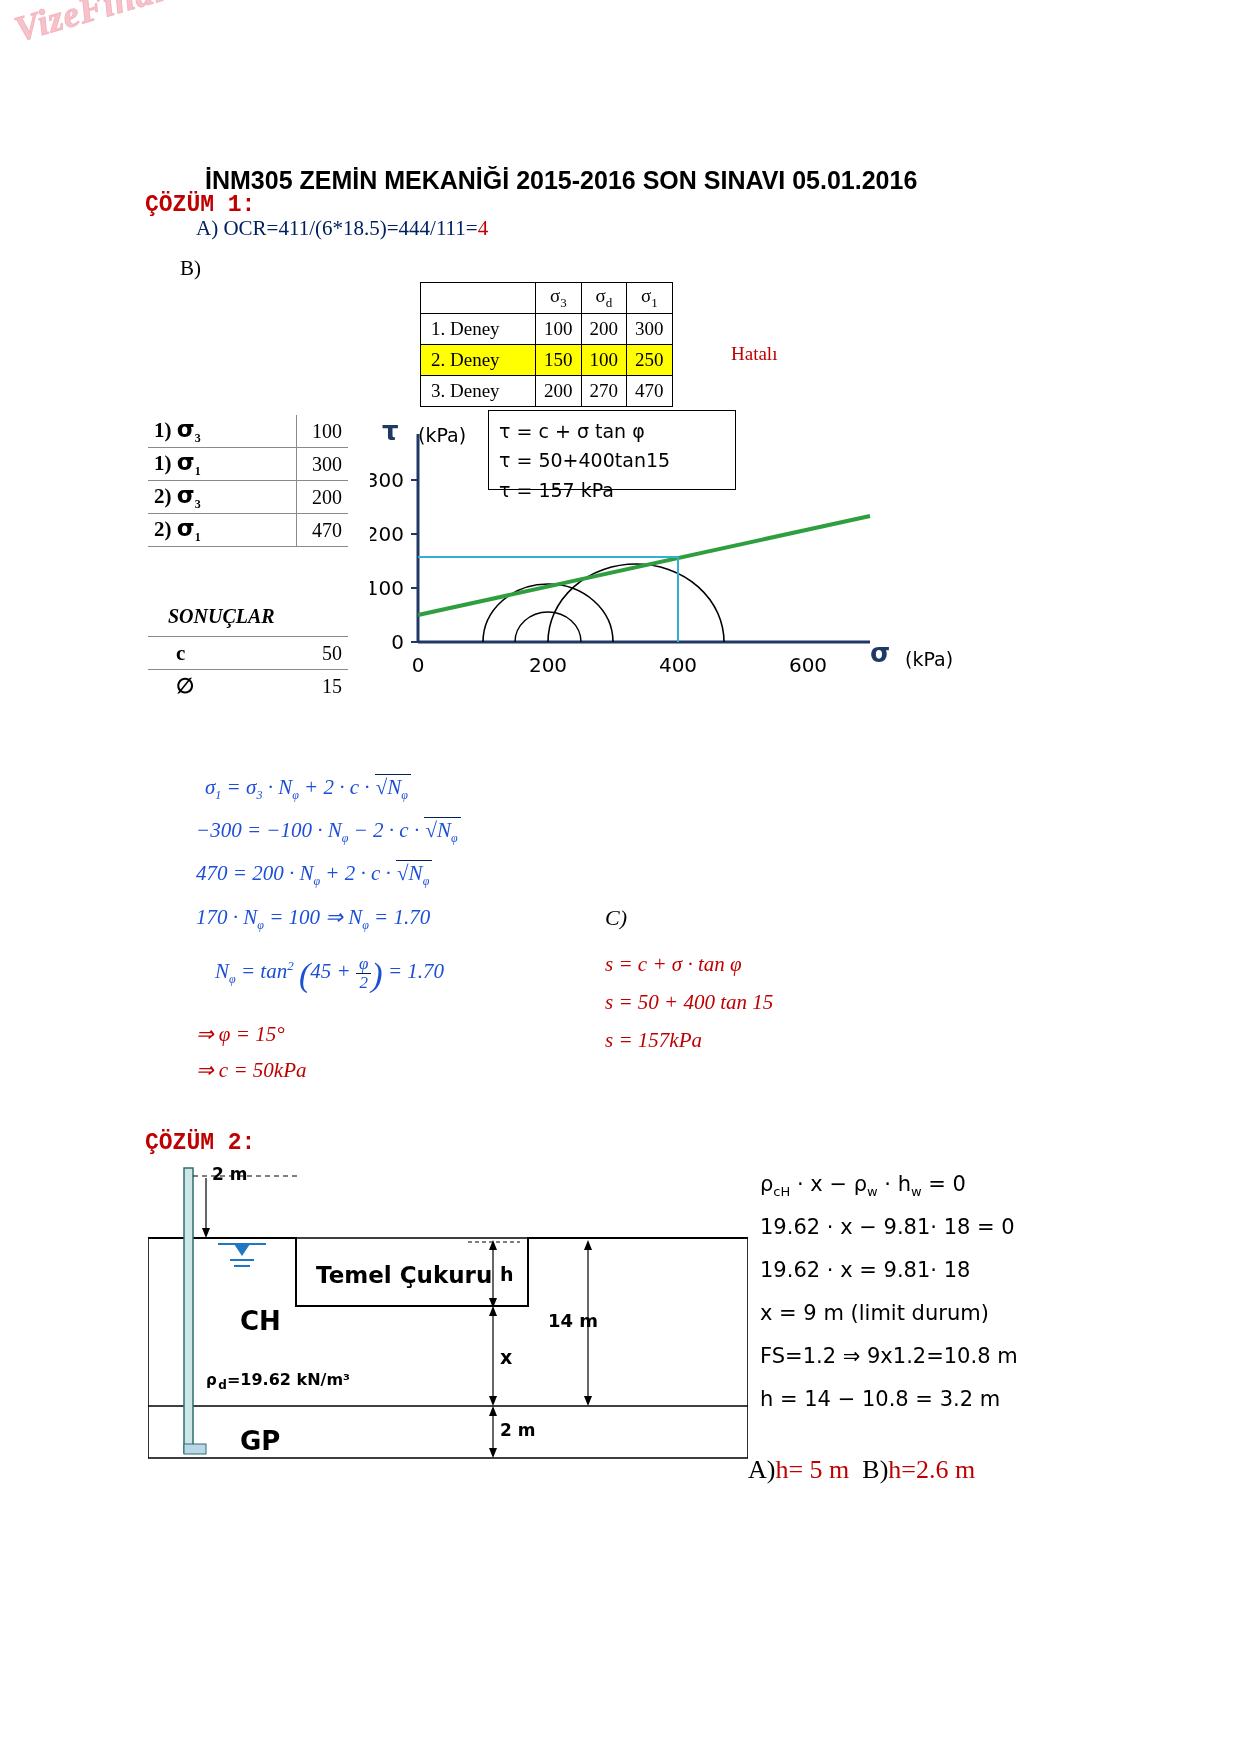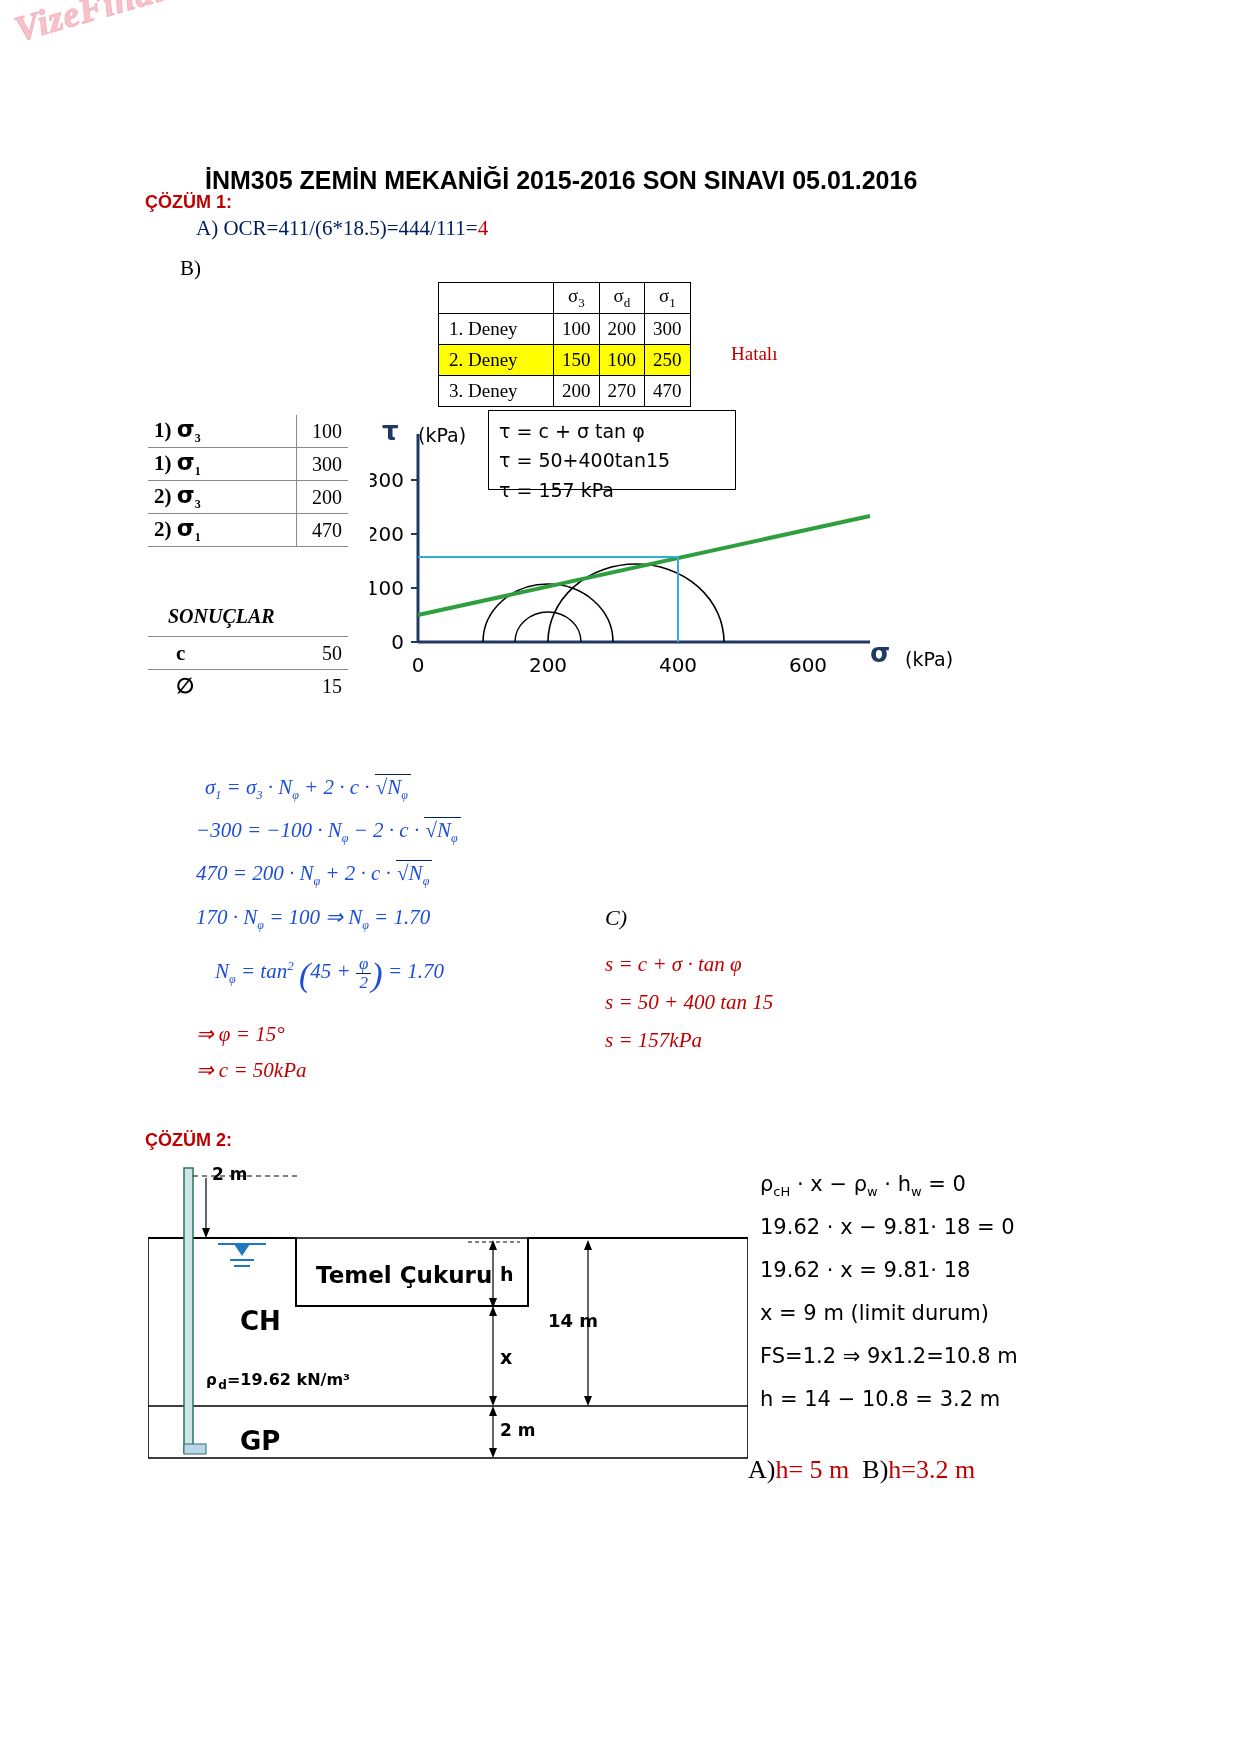--- a/index.html
+++ b/index.html
@@ -25,37 +25,37 @@
     opacity:.85;
   }
 
   
   .doc-title{
     position:absolute;left:205px;top:166px;width:880px;
     font-size:25px;font-weight:bold;text-align:left;
     font-family:Liberation Sans, sans-serif;
   }
   .sec-head{
-    position:absolute;font-size:18px;font-weight:bold;color:#c00000;
-    font-family:Liberation Sans, sans-serif;
+    position:absolute;font-size:23px;font-weight:bold;color:#c00000;
+    font-family:Liberation Mono, monospace;
   }
   .sec1{left:145px;top:192px;}
   .sec2{left:145px;top:1130px;}
 
   .lineA{
     position:absolute;left:188px;top:216px;font-size:21px;font-weight:normal;
     color:#002060;
     margin-left:8px;
   }
   .lineA .red{color:#c00000;}
   .lineB{position:absolute;left:180px;top:256px;font-size:21px;}
 
   
   .tbl-main{
-    position:absolute;left:438px;top:282px;border-collapse:collapse;
+    position:absolute;left:420px;top:282px;border-collapse:collapse;
     font-size:19px;font-family:"Liberation Serif", serif;
   }
   .tbl-main td{
     border:1px solid #000;padding:2px 8px;text-align:center;height:26px;
   }
   .tbl-main td.lbl{text-align:left;padding-left:10px;min-width:96px;}
   .tbl-main tr.hdr td{border-top:1px solid #000;}
   .hl{background:#ffff00;}
   .note-hatali{
     position:absolute;left:731px;top:343px;font-size:19px;color:#c00000;
@@ -329,16 +329,16 @@
   <div class="rmath" style="top:1172px;">
     ρ<sub style="font-size:13px;">cH</sub> · x − ρ<sub style="font-size:13px;">w</sub> · h<sub style="font-size:13px;">w</sub> = 0
   </div>
   <div class="rmath" style="top:1215px;">19.62 · x − 9.81· 18 = 0</div>
   <div class="rmath" style="top:1258px;">19.62 · x = 9.81· 18</div>
   <div class="rmath" style="top:1301px;">x = 9 m (limit durum)</div>
   <div class="rmath" style="top:1344px;">FS=1.2 ⇒ 9x1.2=10.8 m</div>
   <div class="rmath" style="top:1387px;">h = 14 − 10.8 = 3.2 m</div>
 
   <div class="ansline">
-    <span>A)</span><span class="red">h= 5 m</span>&nbsp;&nbsp;<span>B)</span><span class="red">h=3.2 m</span>
+    <span>A)</span><span class="red">h= 5 m</span>&nbsp;&nbsp;<span>B)</span><span class="red">h=2.6 m</span>
   </div>
 
 </div>
 
 </body></html>

